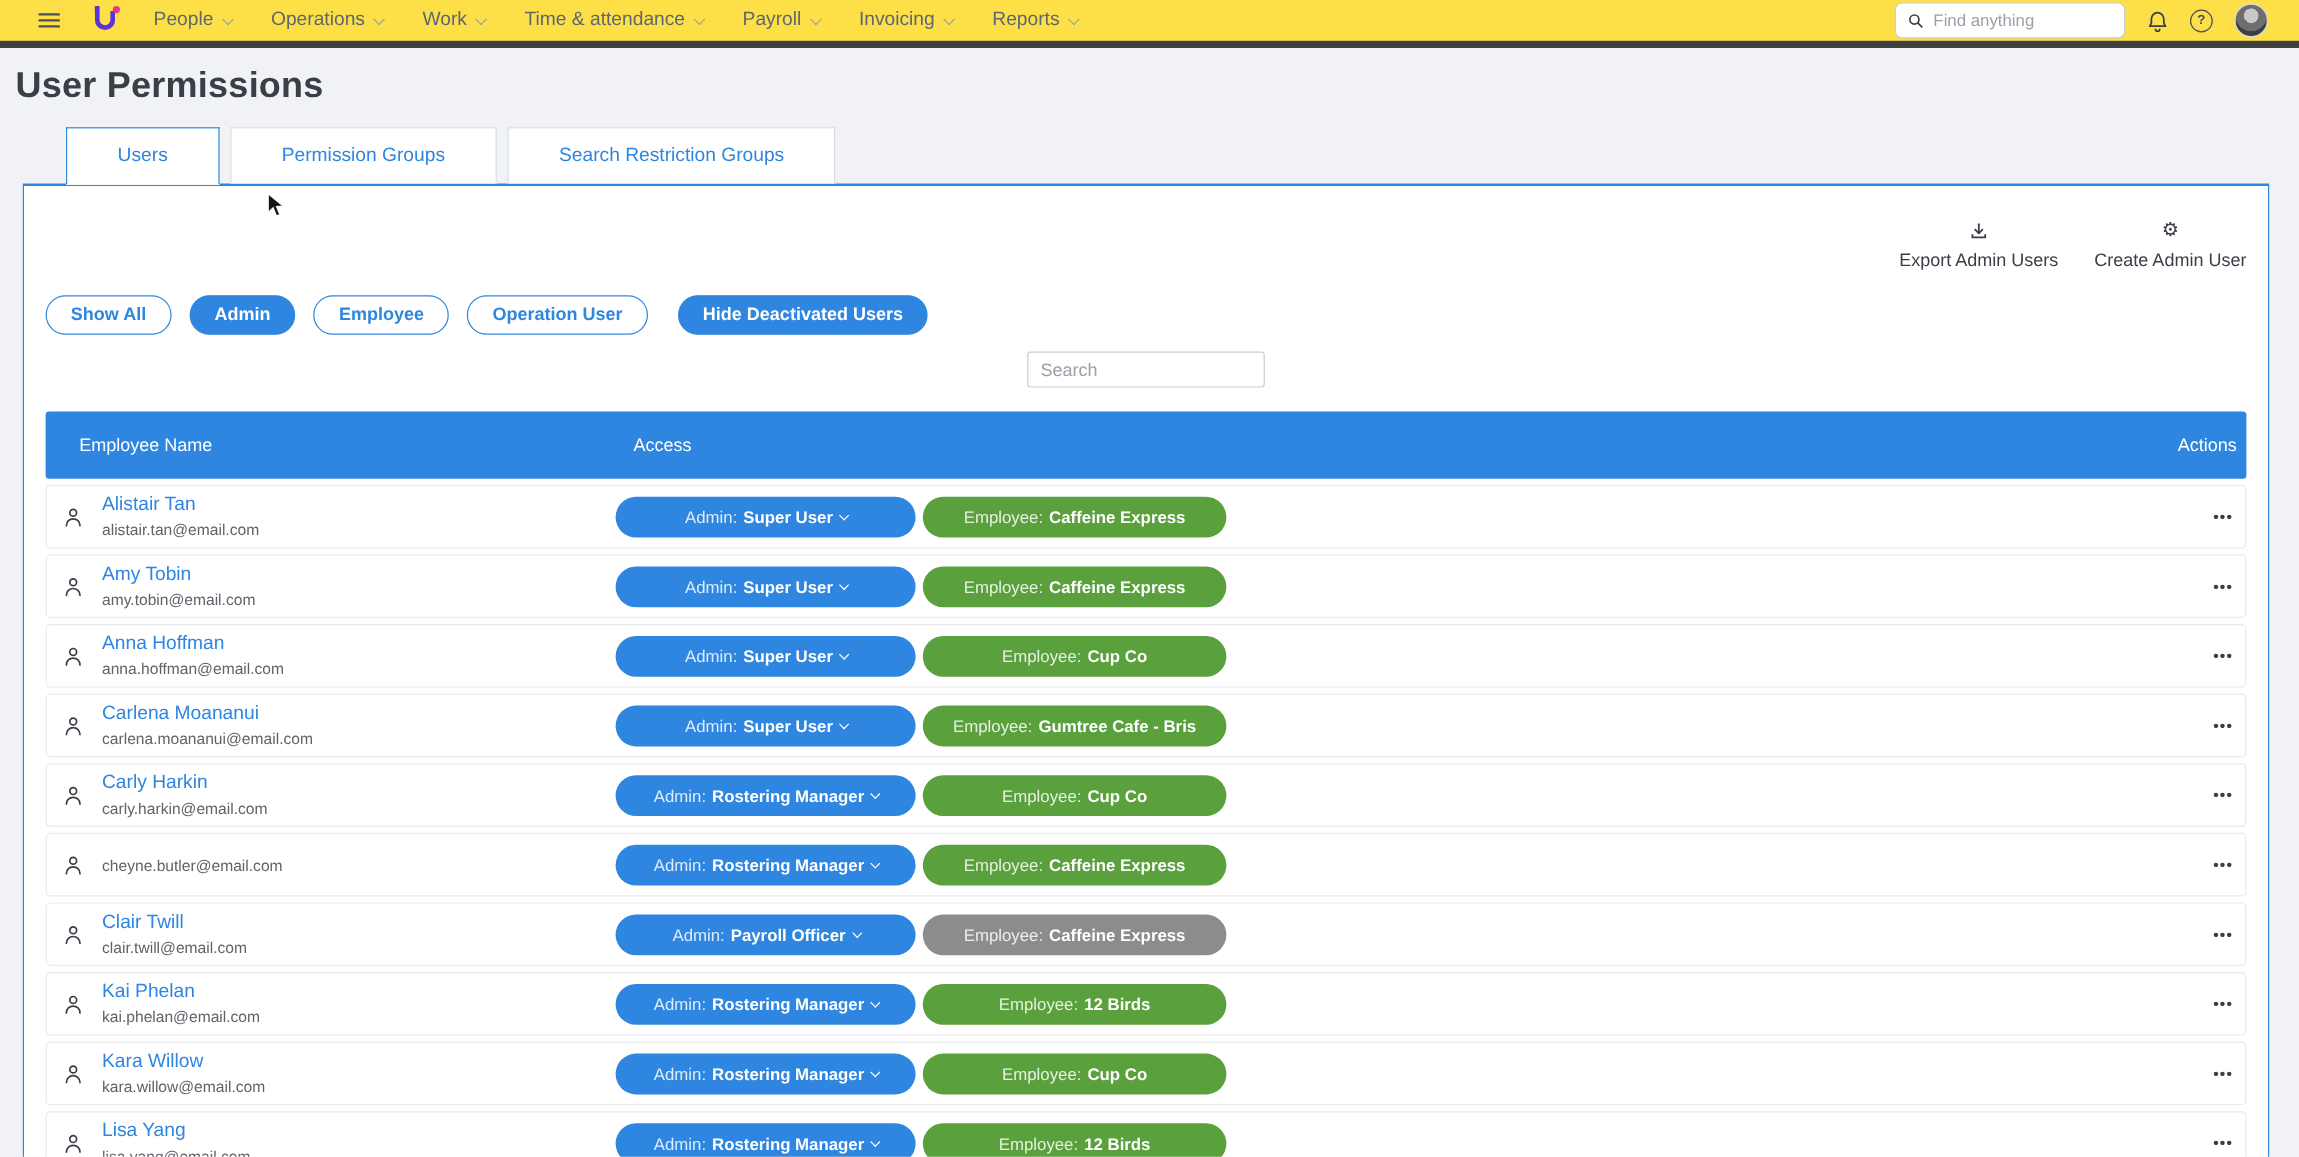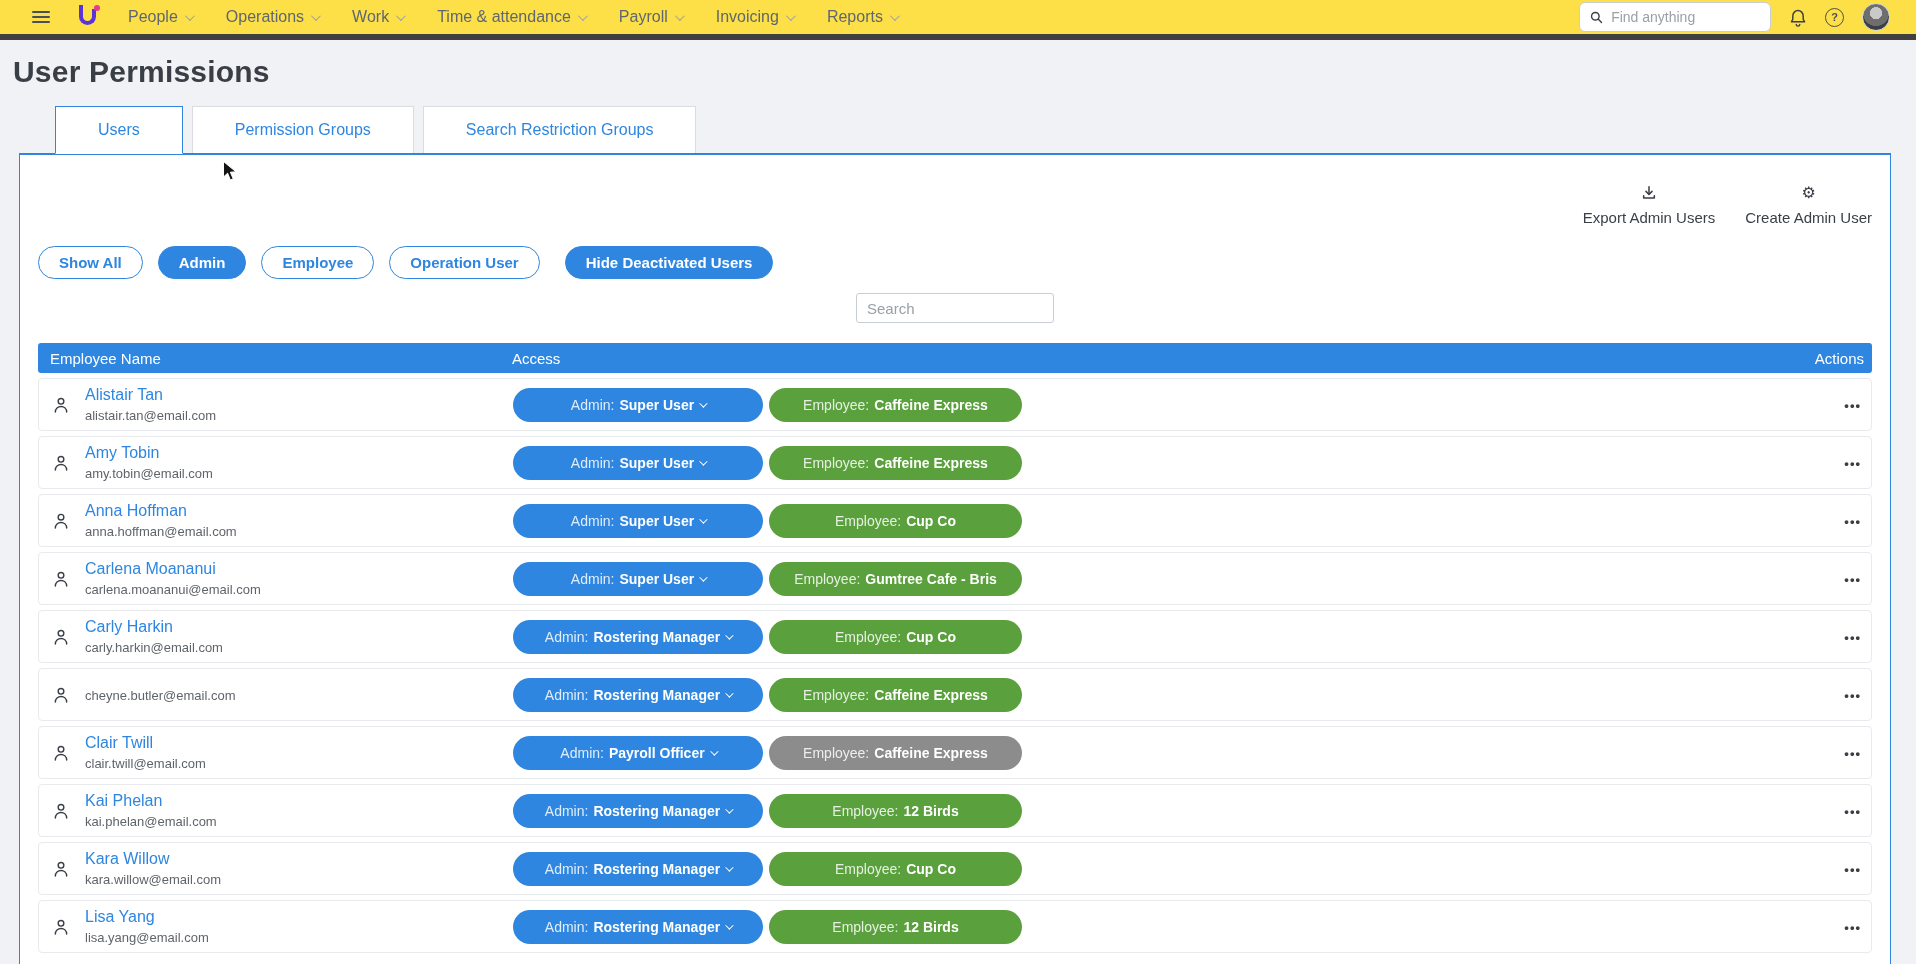--- a/index.html
+++ b/index.html
@@ -58,21 +58,21 @@
   .pill.gap-left { margin-left:10px; }
 
   .search-row { display:flex; justify-content:center; margin-top:14px; }
   .table-search { width:198px; height:30px; border:1px solid #c9cdd4; border-radius:3px;
     padding:0 10px; font-size:15px; color:#3a3f47; outline:none; font-family:"Liberation Sans", sans-serif; }
   .table-search::placeholder { color:#9aa0a8; }
 
   
   .table { margin-top:20px; }
   .thead { display:grid; grid-template-columns:462px 1fr 70px; align-items:center;
-    background:var(--blue); color:#fff; height:30px; font-size:15px; border-radius:3px; padding:0 8px 0 12px; }
+    background:var(--blue); color:#fff; height:56px; font-size:15px; border-radius:3px; padding:0 8px 0 28px; }
   .th-actions { text-align:right; }
   .tbody .row { display:grid; grid-template-columns:34px 428px 250px 6px 253px 1fr 42px;
     align-items:center; background:#fff; border:1px solid #e9eaed; border-radius:4px;
     height:53px; margin-top:5px; padding:0 10px 0 12px; }
   .user-icon { width:20px; height:20px; }
   .name-block { line-height:1.25; }
   .user-name { color:var(--blue); font-size:16px; font-weight:normal; cursor:pointer; }
   .user-email { color:#5f646b; font-size:13px; margin-top:3px; }
   .badge { height:34px; border-radius:17px; display:flex; align-items:center; justify-content:center;
     gap:5px; font-size:14px; color:#fff; cursor:pointer; border:none; font-family:"Liberation Sans", sans-serif; }

